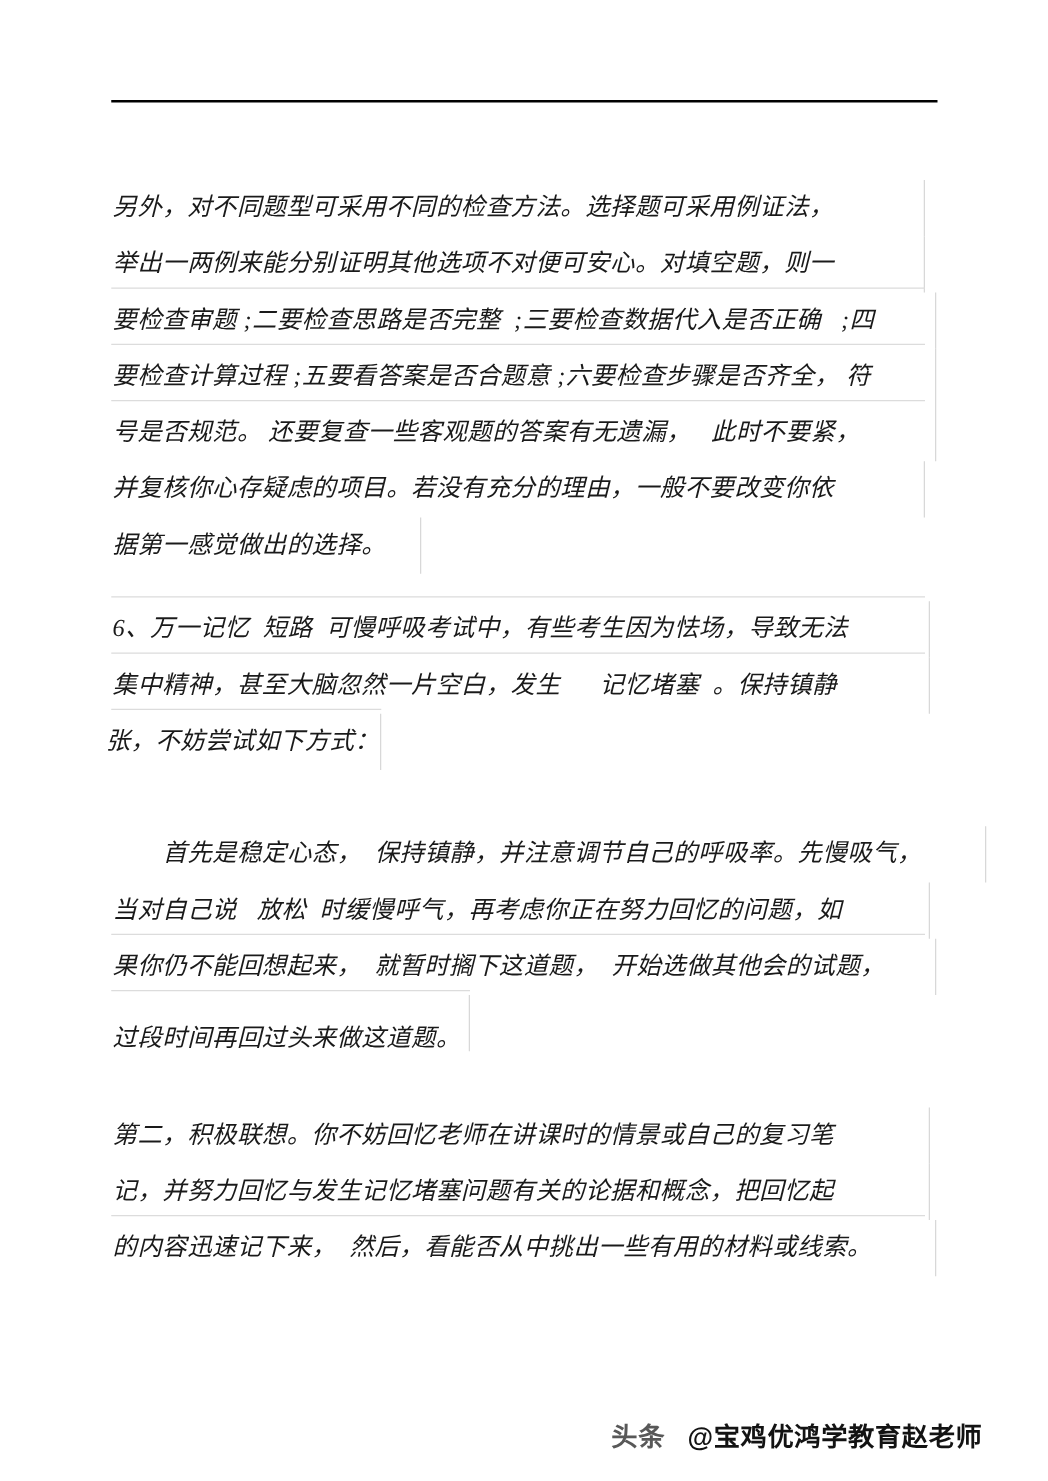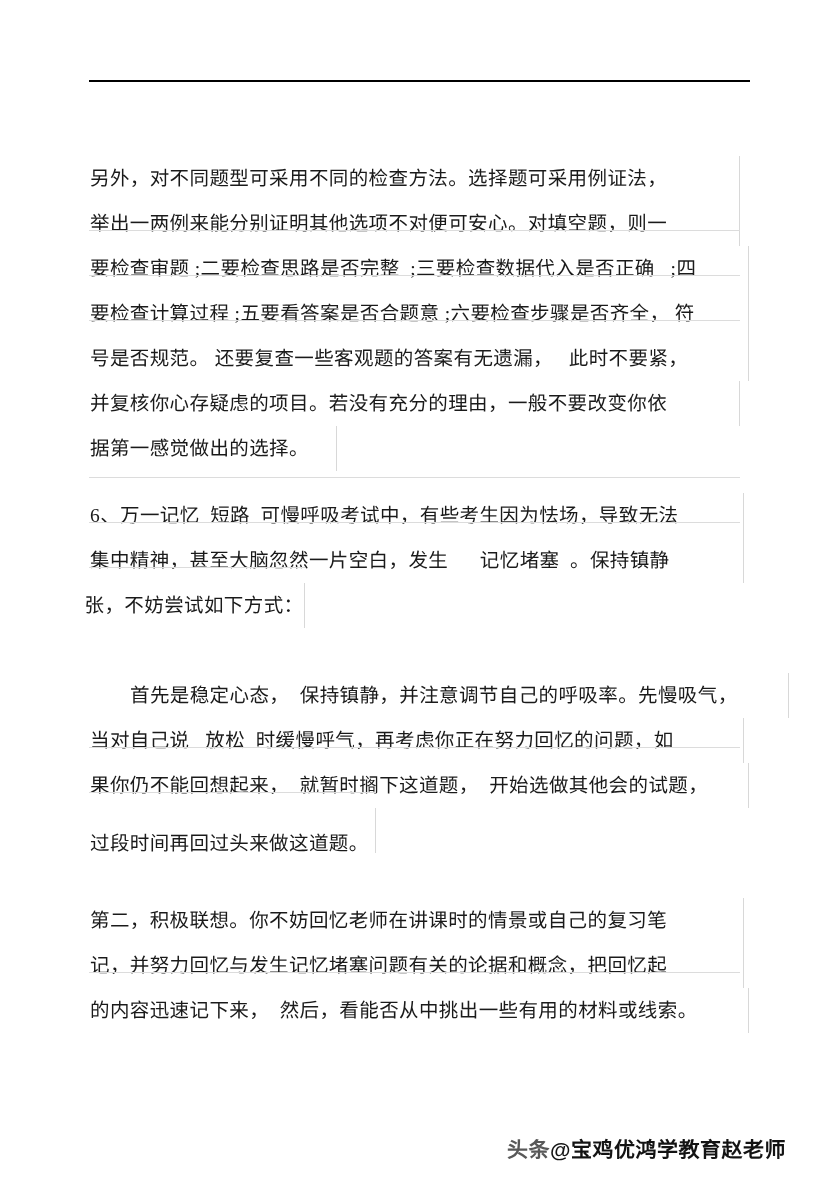--- a/index.html
+++ b/index.html
@@ -45,26 +45,27 @@
   
   .line-row {
     position: relative;
     height: 45px;
     box-sizing: border-box;
   }
 
   .line-cell {
     position: absolute;
     left: 0;
-    top: 16px;
+    top: 4px;
     height: 45px;
     box-sizing: border-box;
     border-right: 1px solid #d8d8d8;
     display: flex;
     align-items: center;
+    font-style: italic;
   }
 
   
   .line-row.ruled::before {
     content: "";
     position: absolute;
     left: 0;
     top: 0;
     width: 651px;
     height: 0;
@@ -97,21 +98,21 @@
     height: 22px;
   }
 
   
   .footer-watermark {
     position: absolute;
     right: 52px;
     bottom: 22px;
     display: flex;
     align-items: flex-end;
-    gap: 0;
+    gap: 18px;
     color: #5c5c5c;
     opacity: 0.92;
     margin-left: 30px;
   }
   .wm-brand {
     font-family: "Liberation Sans", "DejaVu Sans", sans-serif;
     font-size: 21px;
     font-weight: bold;
     letter-spacing: 0.5px;
     color: #4a4a4a;

